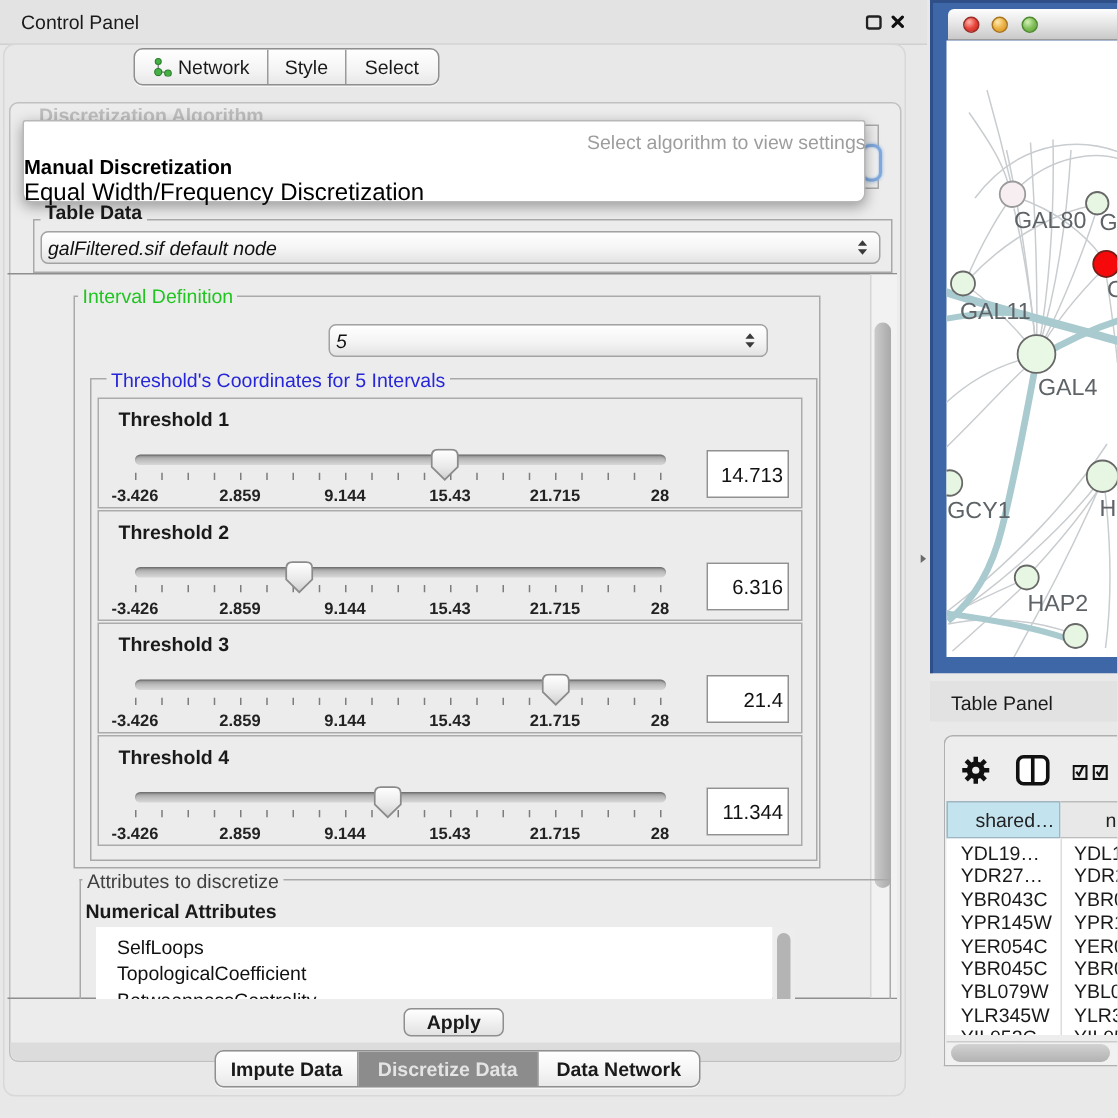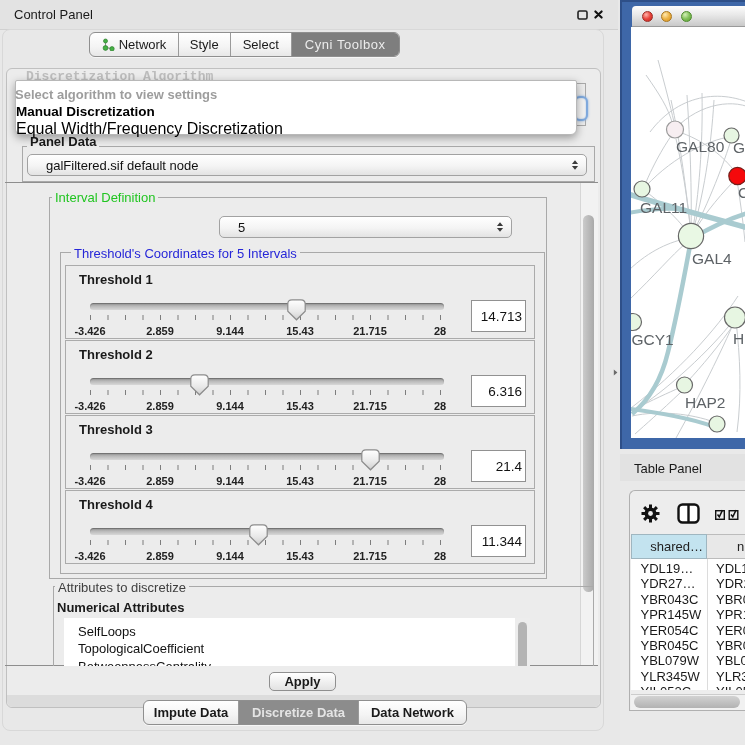--- a/index.html
+++ b/index.html
@@ -4,21 +4,21 @@
 <style>
   html,body{margin:0;padding:0;}
   body{width:745px;height:745px;position:relative;overflow:hidden;
        font-family:"Liberation Sans", sans-serif;background:#e8e8e8;}
   .abs{position:absolute;}
   .grp{position:absolute;border:1px solid #a9a9a9;}
   .gtitle{position:absolute;background:#ececec;padding:0 3px;font-size:13px;white-space:nowrap;}
   .combo{position:absolute;border:1px solid #a2a2a2;border-radius:5px;
          background:linear-gradient(#ffffff 0%,#f4f4f4 55%,#e3e3e3 100%);
          font-size:13px;color:#111;}
-  .combo .ctext{position:absolute;left:18px;top:0;bottom:0;display:flex;align-items:center;}
+  .combo .ctext{position:absolute;left:4px;top:0;bottom:0;display:flex;align-items:center;font-style:italic;}
   .arrows{position:absolute;right:7px;top:50%;transform:translateY(-50%);width:8px;}
   .slabel{position:absolute;transform:translateX(-50%);font-size:11px;font-weight:bold;color:#222;white-space:nowrap;}
   .track{position:absolute;height:7px;border-radius:4px;
      background:linear-gradient(#8f8f8f 0%,#b9b9b9 45%,#d8d8d8 100%);
      box-shadow:inset 0 1px 1px rgba(0,0,0,0.25);}
   .vbox{position:absolute;border:1px solid #919191;background:#fff;font-size:13.5px;color:#111;
         display:flex;align-items:center;justify-content:flex-end;padding-right:3px;box-sizing:border-box;}
   .tpanel{position:absolute;border:1px solid #ababab;background:#ececec;}
   .ttitle{position:absolute;left:13px;top:6px;font-size:13px;font-weight:bold;color:#1a1a1a;}
   .seg{position:absolute;display:flex;height:23px;border:1px solid #8f8f8f;border-radius:6px;
@@ -47,36 +47,35 @@
   <div class="s" style="width:89px;">
     <svg width="13" height="13" viewBox="0 0 13 13" style="margin-right:4px;">
       <path d="M3.5,3.5 L3.5,9.5 M3.5,9.5 L9.8,10.6" stroke="#8a8a8a" stroke-width="1"></path>
       <circle cx="3.5" cy="3" r="2" fill="#45b145" stroke="#2c7d2c" stroke-width="0.7"></circle>
       <circle cx="3.5" cy="10" r="2.4" fill="#45b145" stroke="#2c7d2c" stroke-width="0.7"></circle>
       <circle cx="10" cy="10.8" r="2.2" fill="#45b145" stroke="#2c7d2c" stroke-width="0.7"></circle>
     </svg>
     Network</div>
   <div class="s" style="width:51.5px;">Style</div>
   <div class="s" style="width:61.5px;">Select</div>
-  <div class="s sel" style="width:106.5px;letter-spacing:0.55px;">Cyni Toolbox</div>
 </div>
 
 <div class="abs" style="left:2px;top:29px;width:602px;height:702px;border-radius:8px;border:1px solid #d8d8d8;box-sizing:border-box;"></div>
 
 <div class="abs" style="left:6px;top:68px;width:595px;height:640px;border:1px solid #c0c0c0;border-radius:6px;background:#ececec;box-sizing:border-box;"></div>
 
 <div class="abs" style="left:7px;top:695px;width:593px;height:12px;background:#dcdcdc;border-radius:0 0 6px 6px;"></div>
 
 <div class="abs" style="left:22px;top:83px;width:564px;height:43px;border:1px solid #a9a9a9;box-sizing:border-box;"></div>
 <div class="abs" style="left:574px;top:96px;width:14px;height:25px;border-radius:6px;border:2.5px solid #7fa9dd;box-shadow:0 0 2.5px #7fa9dd, inset 0 0 1.5px #7fa9dd;background:#f2f2f2;box-sizing:border-box;"></div>
 
-<div class="abs" style="left:26px;top:69px;font-size:13px;font-weight:bold;color:#bdbdbd;font-family:Liberation Mono, monospace;">Discretization Algorithm</div>
+<div class="abs" style="left:26px;top:69px;font-size:13px;font-weight:bold;color:#bdbdbd;">Discretization Algorithm</div>
 
 <div class="grp" style="left:22px;top:146px;width:571px;height:34px;"></div>
-<div class="gtitle" style="left:27px;top:134px;font-weight:bold;color:#1a1a1a;">Panel Data</div>
+<div class="gtitle" style="left:27px;top:134px;font-weight:bold;color:#1a1a1a;">Table Data</div>
 <div class="combo" style="left:27px;top:154px;width:558px;height:20px;">
   <div class="ctext">galFiltered.sif default node</div>
   <svg class="arrows" width="7" height="10" viewBox="0 0 7 10">
     <path d="M3.5,0.2 L6.6,3.9 L0.4,3.9 Z" fill="#3a3a3a"></path>
     <path d="M3.5,9.8 L6.6,6.1 L0.4,6.1 Z" fill="#3a3a3a"></path>
   </svg>
 </div>
 
 <div class="abs" style="left:5px;top:182px;width:593px;height:1px;background:#8e8e8e;"></div>
 <div class="abs" style="left:5px;top:665px;width:593px;height:1px;background:#8e8e8e;"></div>
@@ -298,21 +297,21 @@
      font-size:13px;font-weight:bold;color:#1a1a1a;box-sizing:border-box;">Apply</div>
 
 <div class="seg" style="left:143px;top:700px;">
   <div class="s" style="width:95px;font-weight:bold;">Impute Data</div>
   <div class="s sel" style="width:120px;font-weight:bold;background:#8c8c8c;color:#e4e4e4;">Discretize Data</div>
   <div class="s" style="width:107px;font-weight:bold;">Data Network</div>
 </div>
 
 <div class="abs" style="left:15px;top:80px;width:562px;height:55px;background:#fff;border:1px solid #b8b8b8;
      border-radius:2px 2px 6px 6px;box-shadow:0 3px 9px rgba(0,0,0,0.35);box-sizing:border-box;"></div>
-<div class="abs" style="left:15px;top:87px;width:562px;height:15px;text-align:left;font-size:13px;color:#9d9d9d;font-weight:bold;">Select algorithm to view settings</div>
+<div class="abs" style="left:15px;top:87px;width:562px;height:15px;text-align:right;font-size:13px;color:#9d9d9d;">Select algorithm to view settings</div>
 <div class="abs" style="left:16px;top:103.5px;font-size:13.5px;font-weight:bold;color:#000;">Manual Discretization</div>
 <div class="abs" style="left:16px;top:119.5px;font-size:16px;color:#000;">Equal Width/Frequency Discretization</div>
 
 <svg class="abs" style="left:613px;top:369px;" width="5" height="7" viewBox="0 0 5 7">
   <path d="M0.8,6.4 L0.8,0.6 L4.4,3.5 Z" fill="#6a6a6a"></path>
 </svg>
 
 <div class="abs" style="left:620px;top:0;width:125px;height:449px;background:#3e67a8;"></div>
 <div class="abs" style="left:620px;top:0;width:2px;height:449px;background:#2e4f88;"></div>
 <div class="abs" style="left:620px;top:0;width:125px;height:2px;background:#2e4f88;"></div>

